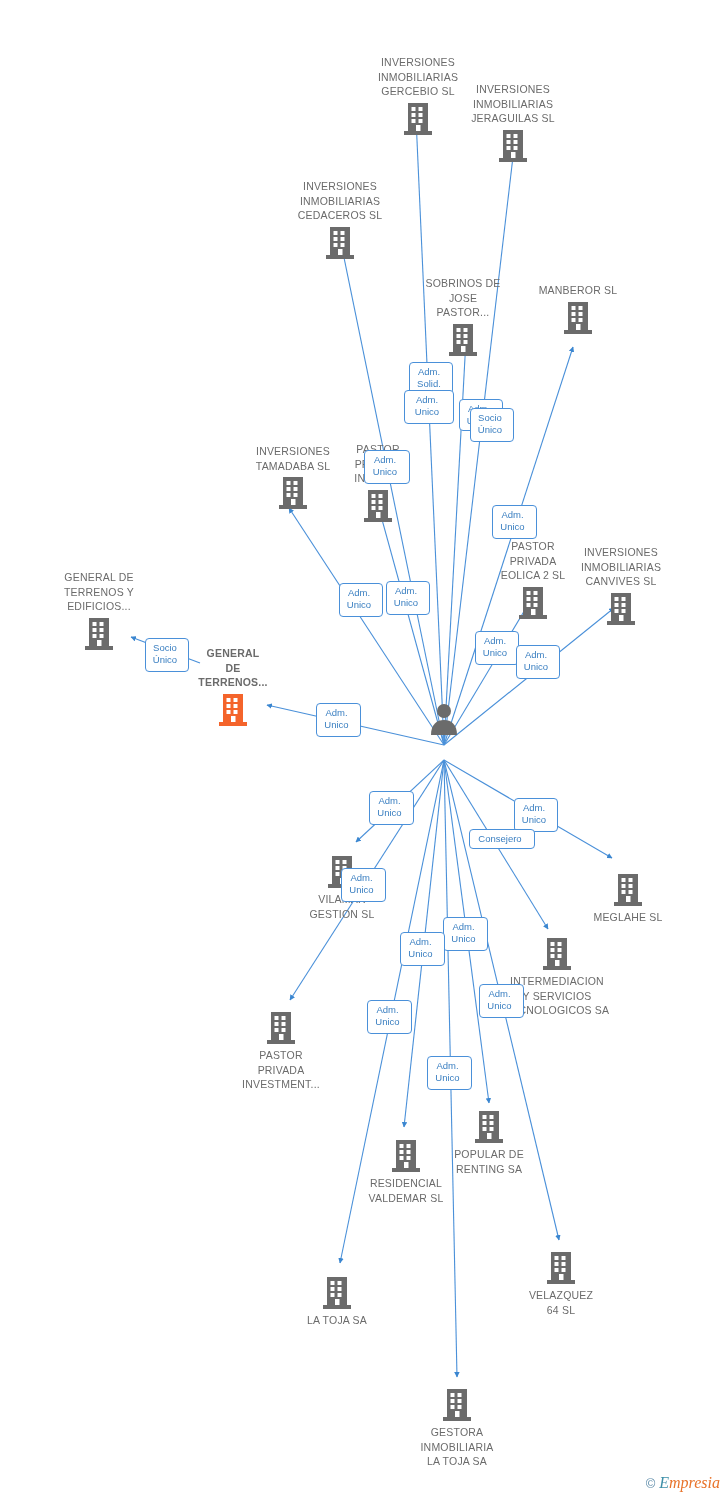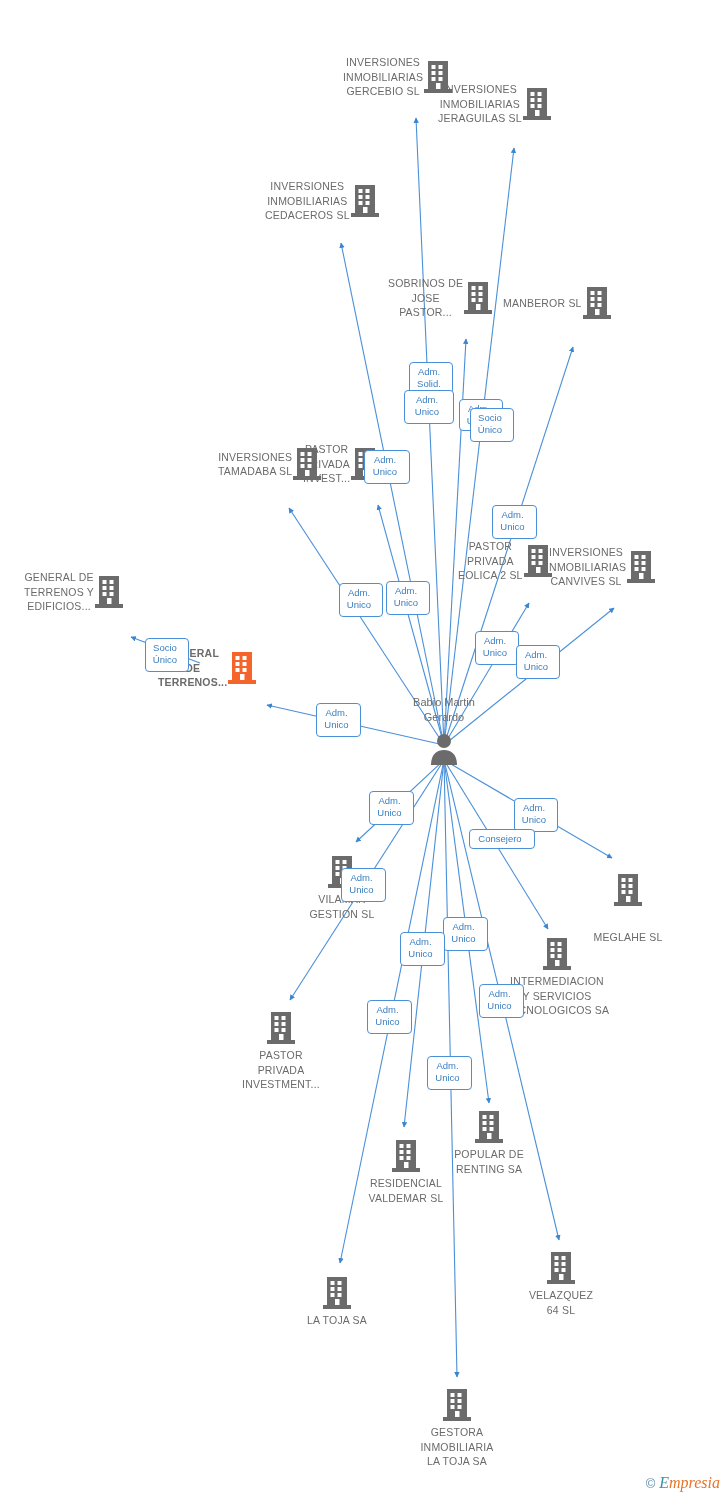--- a/index.html
+++ b/index.html
@@ -38,21 +38,21 @@
   .node .label {
     display: block;
     white-space: pre-line;
   }
   .node .glyph {
     display: block;
     line-height: 0;
   }
   .node.above-label {
     display: flex;
-    flex-direction: row;
+    flex-direction: column;
     align-items: center;
   }
   .node.below-label {
     display: flex;
     flex-direction: column-reverse;
     align-items: center;
   }
   .person-node {
     position: absolute;
     width: 150px;
@@ -314,21 +314,21 @@
             <rect x="1" y="29" width="28" height="4" fill="#6b6b6b"></rect>
             <rect x="8.5" y="5" width="4" height="4" fill="#fff"></rect>
             <rect x="15.5" y="5" width="4" height="4" fill="#fff"></rect>
             <rect x="8.5" y="11" width="4" height="4" fill="#fff"></rect>
             <rect x="15.5" y="11" width="4" height="4" fill="#fff"></rect>
             <rect x="8.5" y="17" width="4" height="4" fill="#fff"></rect>
             <rect x="15.5" y="17" width="4" height="4" fill="#fff"></rect>
             <rect x="13" y="23" width="4.5" height="6" fill="#fff"></rect>
           </svg></span>
       </div>
-      <div class="node below-label" style="left: 628px; top: 870px; gap: 20px;">
+      <div class="node below-label" style="left: 628px; top: 870px;">
         <span class="label">MEGLAHE SL</span>
         <span class="glyph" style="margin: 3px 0px;"><svg width="30" height="34" viewBox="0 0 30 34" xmlns="http://www.w3.org/2000/svg">
             <rect x="5" y="1" width="20" height="28" fill="#6b6b6b"></rect>
             <rect x="1" y="29" width="28" height="4" fill="#6b6b6b"></rect>
             <rect x="8.5" y="5" width="4" height="4" fill="#fff"></rect>
             <rect x="15.5" y="5" width="4" height="4" fill="#fff"></rect>
             <rect x="8.5" y="11" width="4" height="4" fill="#fff"></rect>
             <rect x="15.5" y="11" width="4" height="4" fill="#fff"></rect>
             <rect x="8.5" y="17" width="4" height="4" fill="#fff"></rect>
             <rect x="15.5" y="17" width="4" height="4" fill="#fff"></rect>
@@ -481,22 +481,20 @@
 Unico</div>
       <div class="edge-badge" style="left: 479px; top: 984px; width: 45px; min-height: 34px;">Adm.
 Unico</div>
       <div class="edge-badge" style="left: 367px; top: 1000px; width: 45px; min-height: 34px;">Adm.
 Unico</div>
       <div class="edge-badge" style="left: 427px; top: 1056px; width: 45px; min-height: 34px;">Adm.
 Unico</div>
     </div>
 
   <div class="person-node" id="person-node" style="left:444px; top:695px;">
-    <div style="white-space:pre-line;">Babio Martin
-Gerardo</div>
     <div style="line-height:0; margin-top:6px;">
       <svg width="34" height="34" viewBox="0 0 34 34" xmlns="http://www.w3.org/2000/svg">
         <circle cx="17" cy="10" r="7" fill="#6b6b6b"></circle>
         <path d="M4 34 C4 23 10 19 17 19 C24 19 30 23 30 34 Z" fill="#6b6b6b"></path>
       </svg>
     </div>
   </div>
 
   <div class="watermark">
     <span class="c">©</span>

